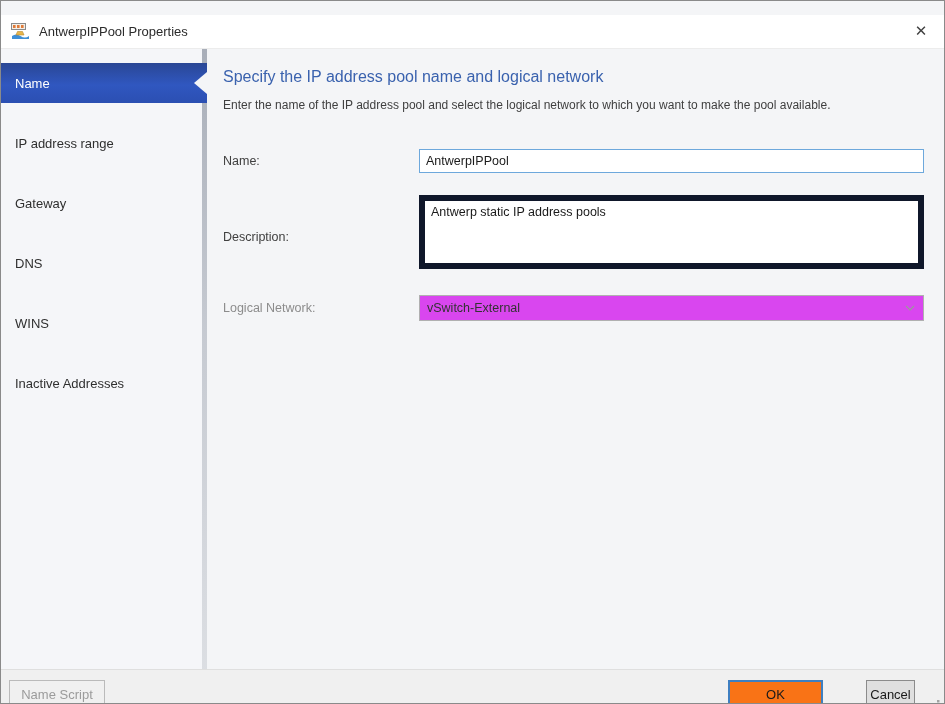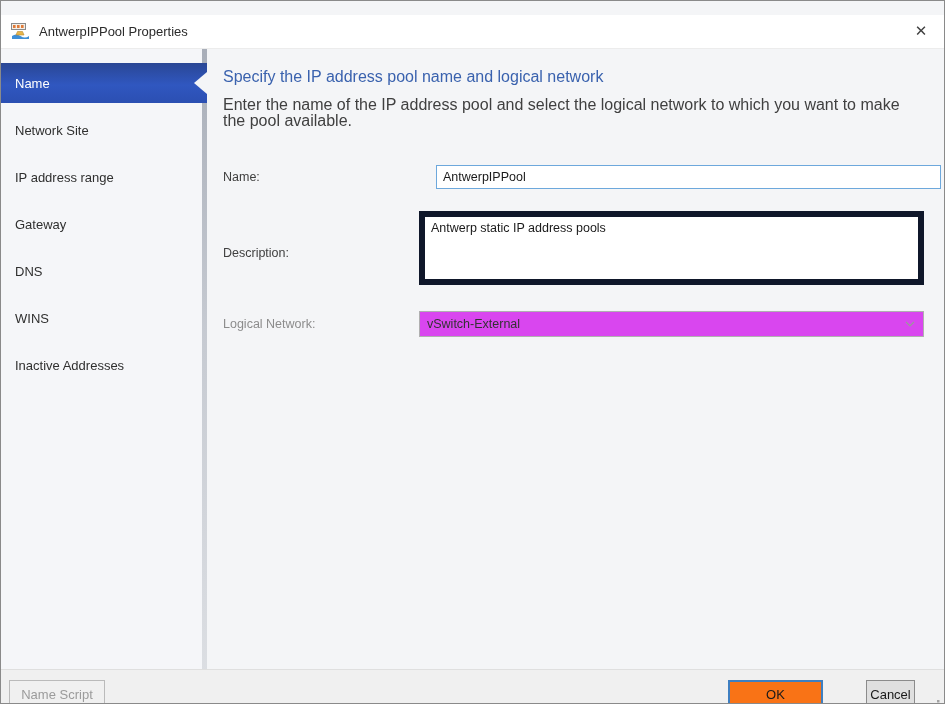--- a/index.html
+++ b/index.html
@@ -52,21 +52,21 @@
     position: absolute;
     top: 0; right: 0; bottom: 0;
     width: 5px;
     background: linear-gradient(180deg, #8f96a3 0%, #b6bbc4 45%, #d3d6db 100%);
     opacity: 0.75;
   }
   .nav { position: relative; padding-top: 14px; z-index: 2; }
   .nav-item {
     position: relative;
     height: 40px;
-    margin-bottom: 7px;
+    margin-bottom: 20px;
     display: flex;
     align-items: center;
     padding-left: 14px;
     font-size: 13px;
     color: #2f2f2f;
     cursor: default;
   }
   .nav-item.selected {
     background: linear-gradient(180deg, #2a4795 0%, #3057c0 55%, #2b4fb2 100%);
     color: #ffffff;
@@ -89,21 +89,21 @@
     overflow: hidden;
   }
   .page-heading {
     font-size: 16px;
     font-weight: 400;
     color: #3a62ae;
     line-height: 20px;
   }
   .page-desc {
     margin-top: 10px;
-    font-size: 16px;
+    font-size: 12px;
     line-height: 16px;
     color: #404040;
     max-width: 706px;
   }
   .form { margin-top: 36px; }
   .form-row { display: flex; align-items: center; }
   .form-row.top-align { align-items: center; }
   .form-row + .form-row { margin-top: 22px; }
   .form-label {
     width: 196px;
@@ -117,21 +117,20 @@
   .text-input {
     width: 100%;
     height: 24px;
     border: 1px solid #6da8dc;
     background: #ffffff;
     font-family: "Liberation Sans", sans-serif;
     font-size: 12.5px;
     color: #1a1a1a;
     padding: 2px 6px;
     outline: none;
-    margin-left: 17px;
   }
   .textarea-input {
     width: 100%;
     height: 74px;
     border: 6px solid #0f172a;
     background: #ffffff;
     font-family: "Liberation Sans", sans-serif;
     font-size: 12.5px;
     color: #1a1a1a;
     padding: 4px 6px;
@@ -218,23 +217,20 @@
     <span class="title-text">AntwerpIPPool Properties</span>
     <div class="close-btn">✕</div>
   </div>
 
   <div class="main">
 
     <div class="sidebar">
       <div class="nav">
         <div class="nav-item selected">
           <span>Name</span>
-        </div>
-        <div class="nav-item">
-          <span>Network Site</span>
         </div>
         <div class="nav-item">
           <span>IP address range</span>
         </div>
         <div class="nav-item">
           <span>Gateway</span>
         </div>
         <div class="nav-item">
           <span>DNS</span>
         </div>

